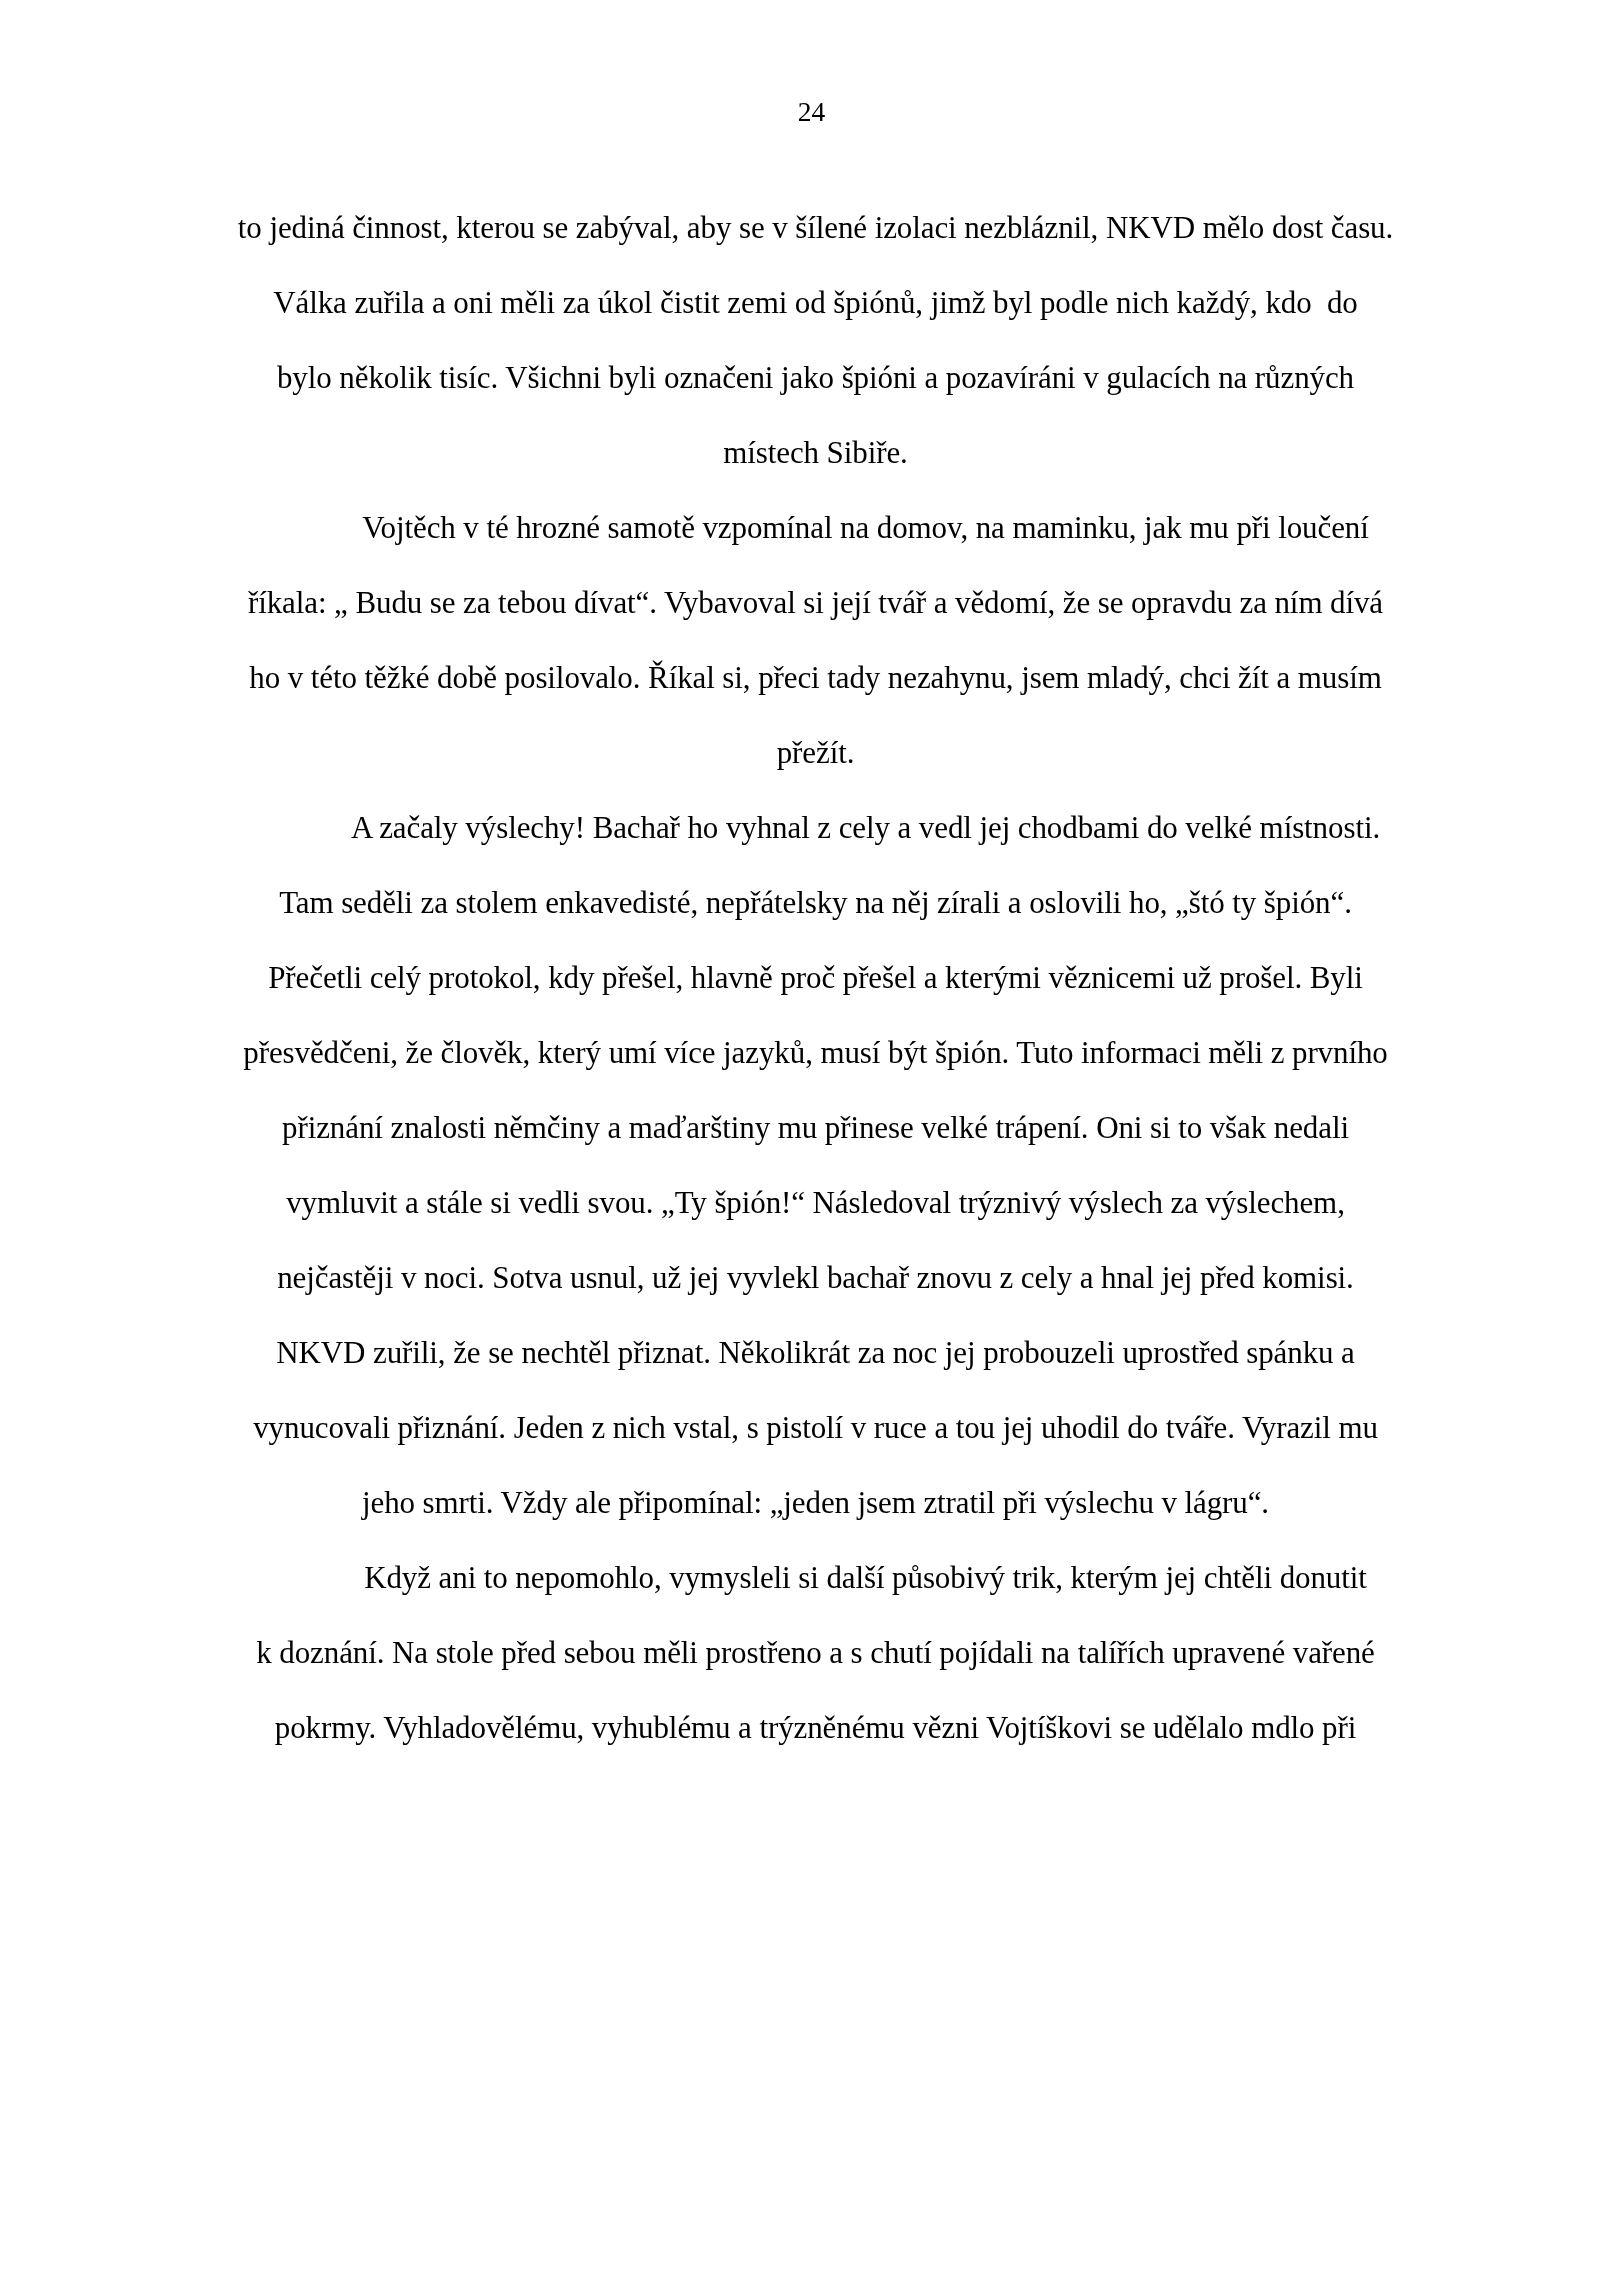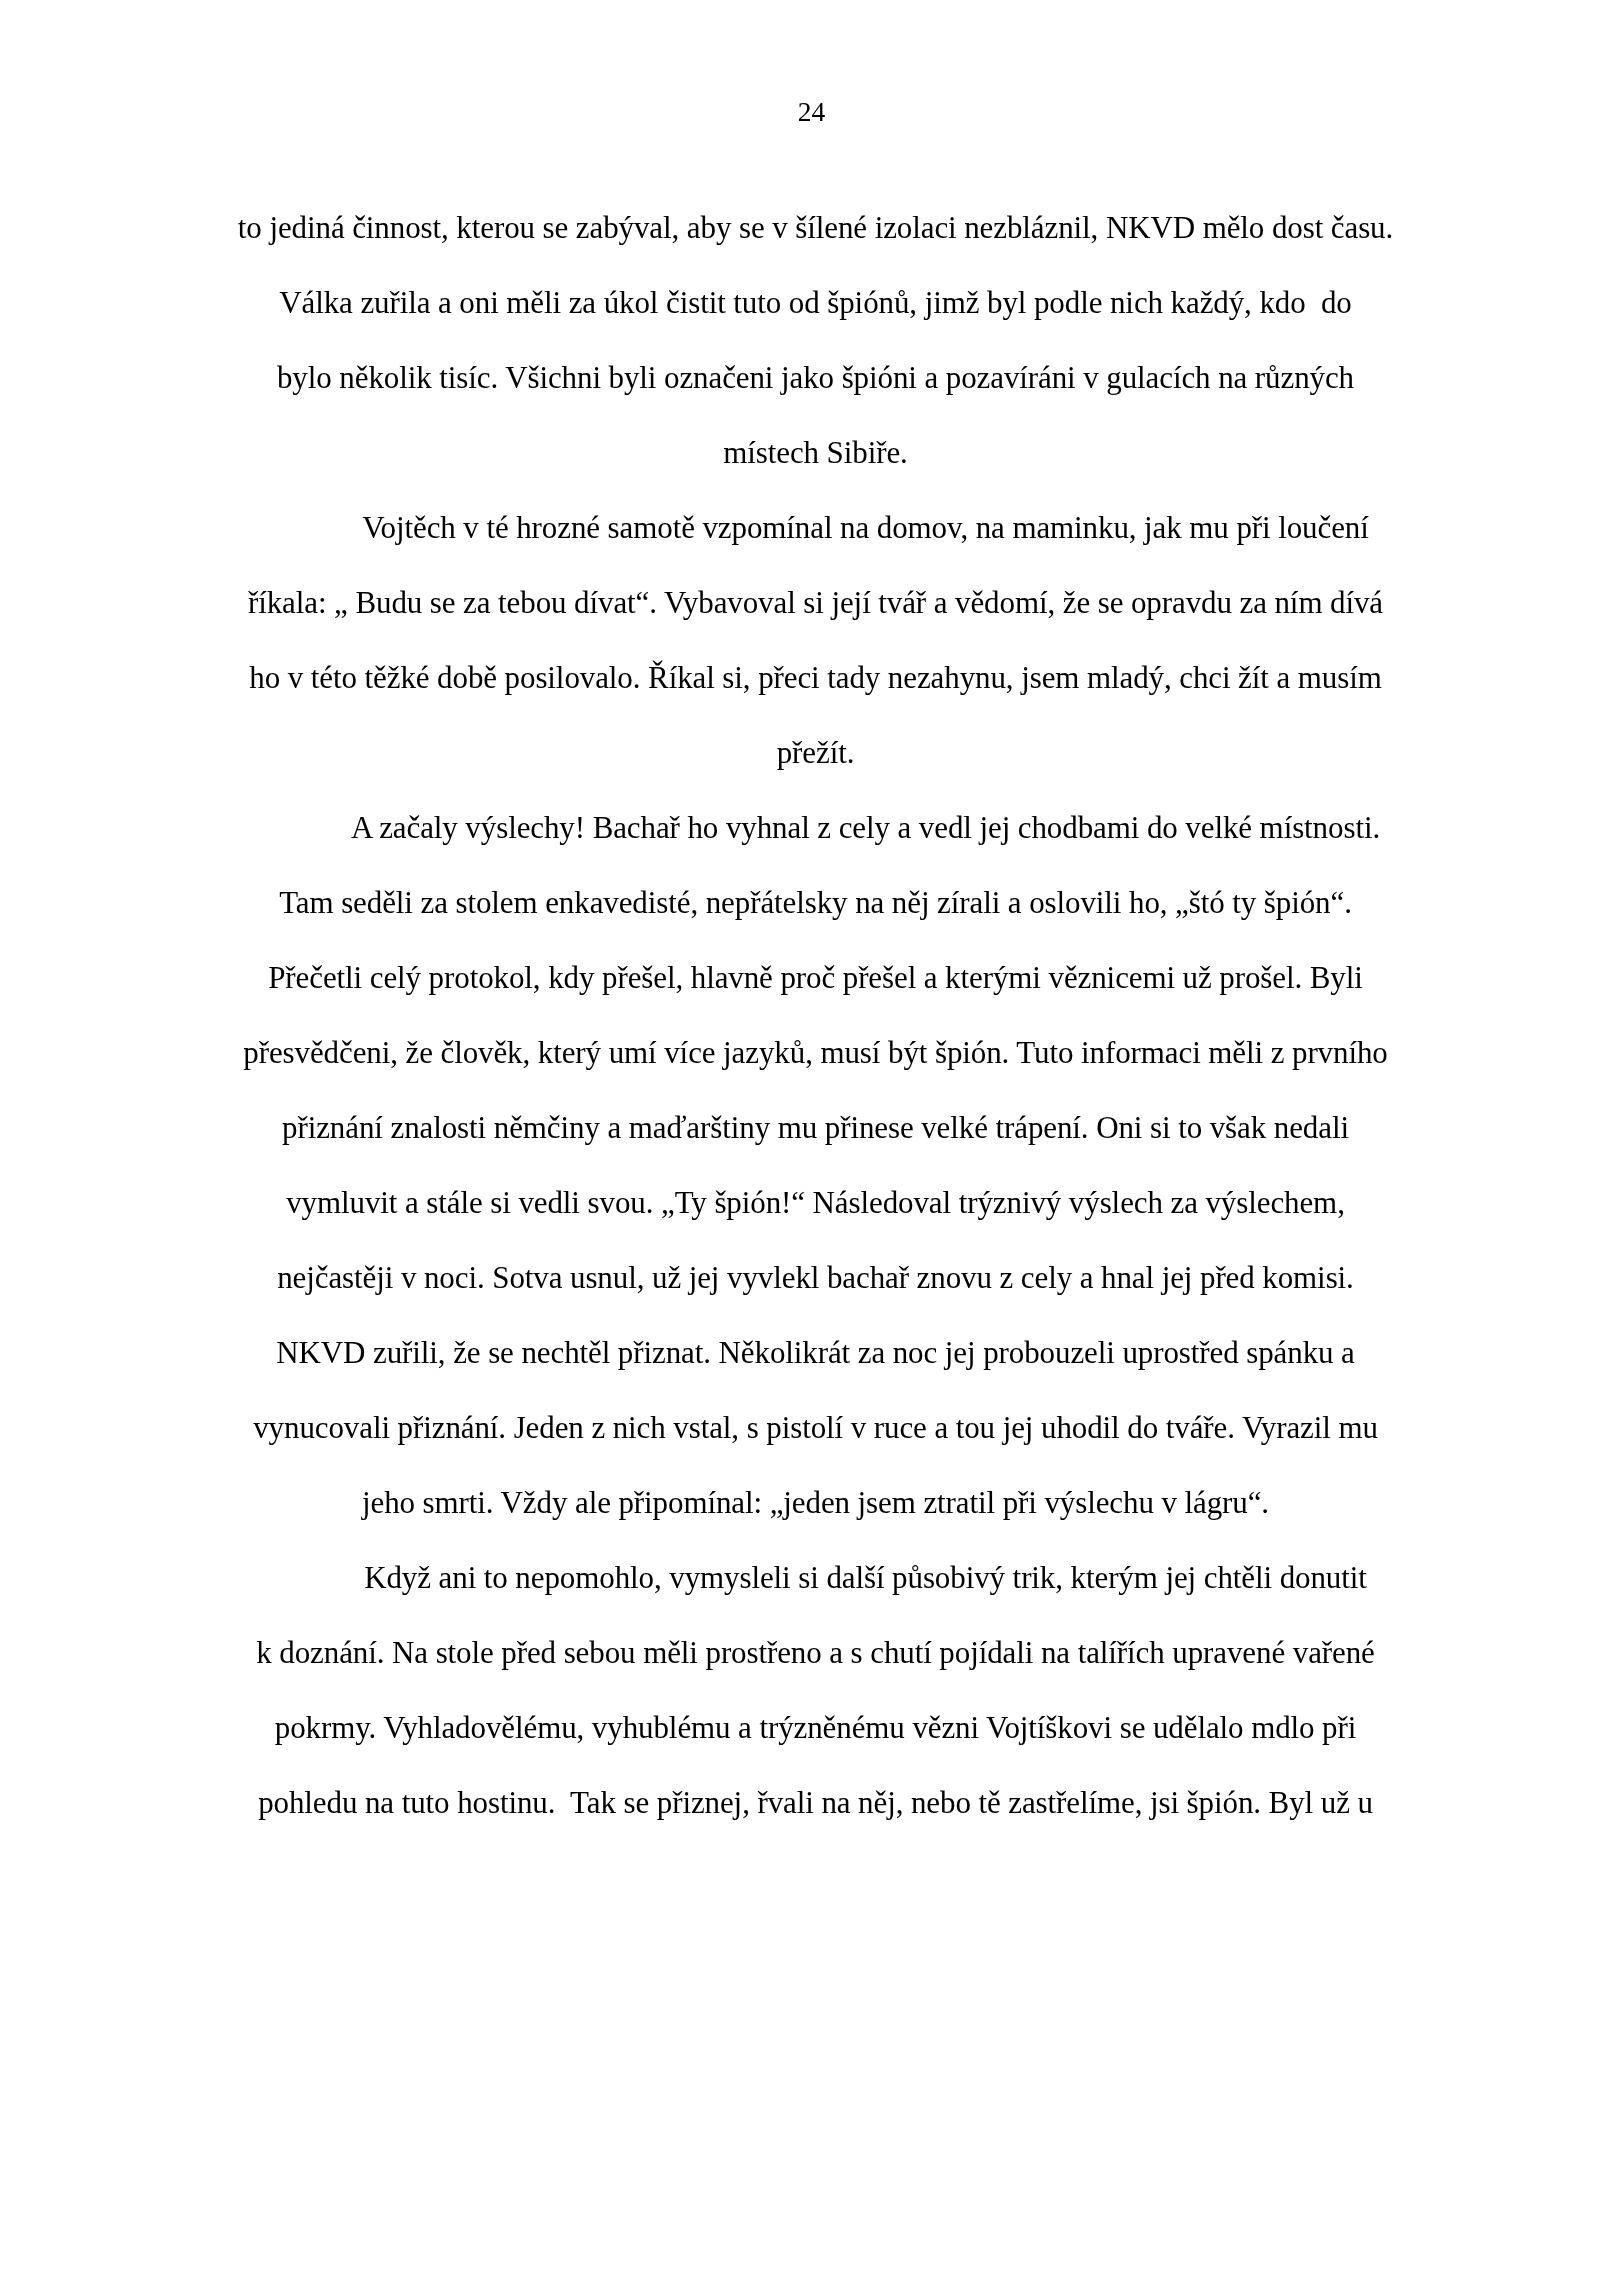--- a/index.html
+++ b/index.html
@@ -21,36 +21,35 @@
   .line.indent { padding-left: 100px; }
 </style>
 </head>
 <body>
 
 <div class="page">
   <div class="page-number">24</div>
 
   <div class="body-text">
     <span class="line">to jediná činnost, kterou se zabýval, aby se v šílené izolaci nezbláznil, NKVD mělo dost času.</span>
-    <span class="line">Válka zuřila a oni měli za úkol čistit tuto od špiónů, jimž byl podle nich každý, kdo  do</span>
+    <span class="line">Válka zuřila a oni měli za úkol čistit zemi od špiónů, jimž byl podle nich každý, kdo  do</span>
     <span class="line">bylo několik tisíc. Všichni byli označeni jako špióni a pozavíráni v gulacích na různých</span>
     <span class="line">místech Sibiře.</span>
     <span class="line indent">Vojtěch v té hrozné samotě vzpomínal na domov, na maminku, jak mu při loučení</span>
     <span class="line">říkala: „ Budu se za tebou dívat“. Vybavoval si její tvář a vědomí, že se opravdu za ním dívá</span>
     <span class="line">ho v této těžké době posilovalo. Říkal si, přeci tady nezahynu, jsem mladý, chci žít a musím</span>
     <span class="line">přežít.</span>
     <span class="line indent">A začaly výslechy! Bachař ho vyhnal z cely a vedl jej chodbami do velké místnosti.</span>
     <span class="line">Tam seděli za stolem enkavedisté, nepřátelsky na něj zírali a oslovili ho, „štó ty špión“.</span>
     <span class="line">Přečetli celý protokol, kdy přešel, hlavně proč přešel a kterými věznicemi už prošel. Byli</span>
     <span class="line">přesvědčeni, že člověk, který umí více jazyků, musí být špión. Tuto informaci měli z prvního</span>
     <span class="line">přiznání znalosti němčiny a maďarštiny mu přinese velké trápení. Oni si to však nedali</span>
     <span class="line">vymluvit a stále si vedli svou. „Ty špión!“ Následoval trýznivý výslech za výslechem,</span>
     <span class="line">nejčastěji v noci. Sotva usnul, už jej vyvlekl bachař znovu z cely a hnal jej před komisi.</span>
     <span class="line">NKVD zuřili, že se nechtěl přiznat. Několikrát za noc jej probouzeli uprostřed spánku a</span>
     <span class="line">vynucovali přiznání. Jeden z nich vstal, s pistolí v ruce a tou jej uhodil do tváře. Vyrazil mu</span>
     <span class="line">jeho smrti. Vždy ale připomínal: „jeden jsem ztratil při výslechu v lágru“.</span>
     <span class="line indent">Když ani to nepomohlo, vymysleli si další působivý trik, kterým jej chtěli donutit</span>
     <span class="line">k doznání. Na stole před sebou měli prostřeno a s chutí pojídali na talířích upravené vařené</span>
     <span class="line">pokrmy. Vyhladovělému, vyhublému a trýzněnému vězni Vojtíškovi se udělalo mdlo při</span>
-    <span class="line">pohledu na tuto hostinu.  Tak se přiznej, řvali na něj, nebo tě zastřelíme, jsi špión. Byl už u</span>
   </div>
 </div>
 
 
 </body></html>

